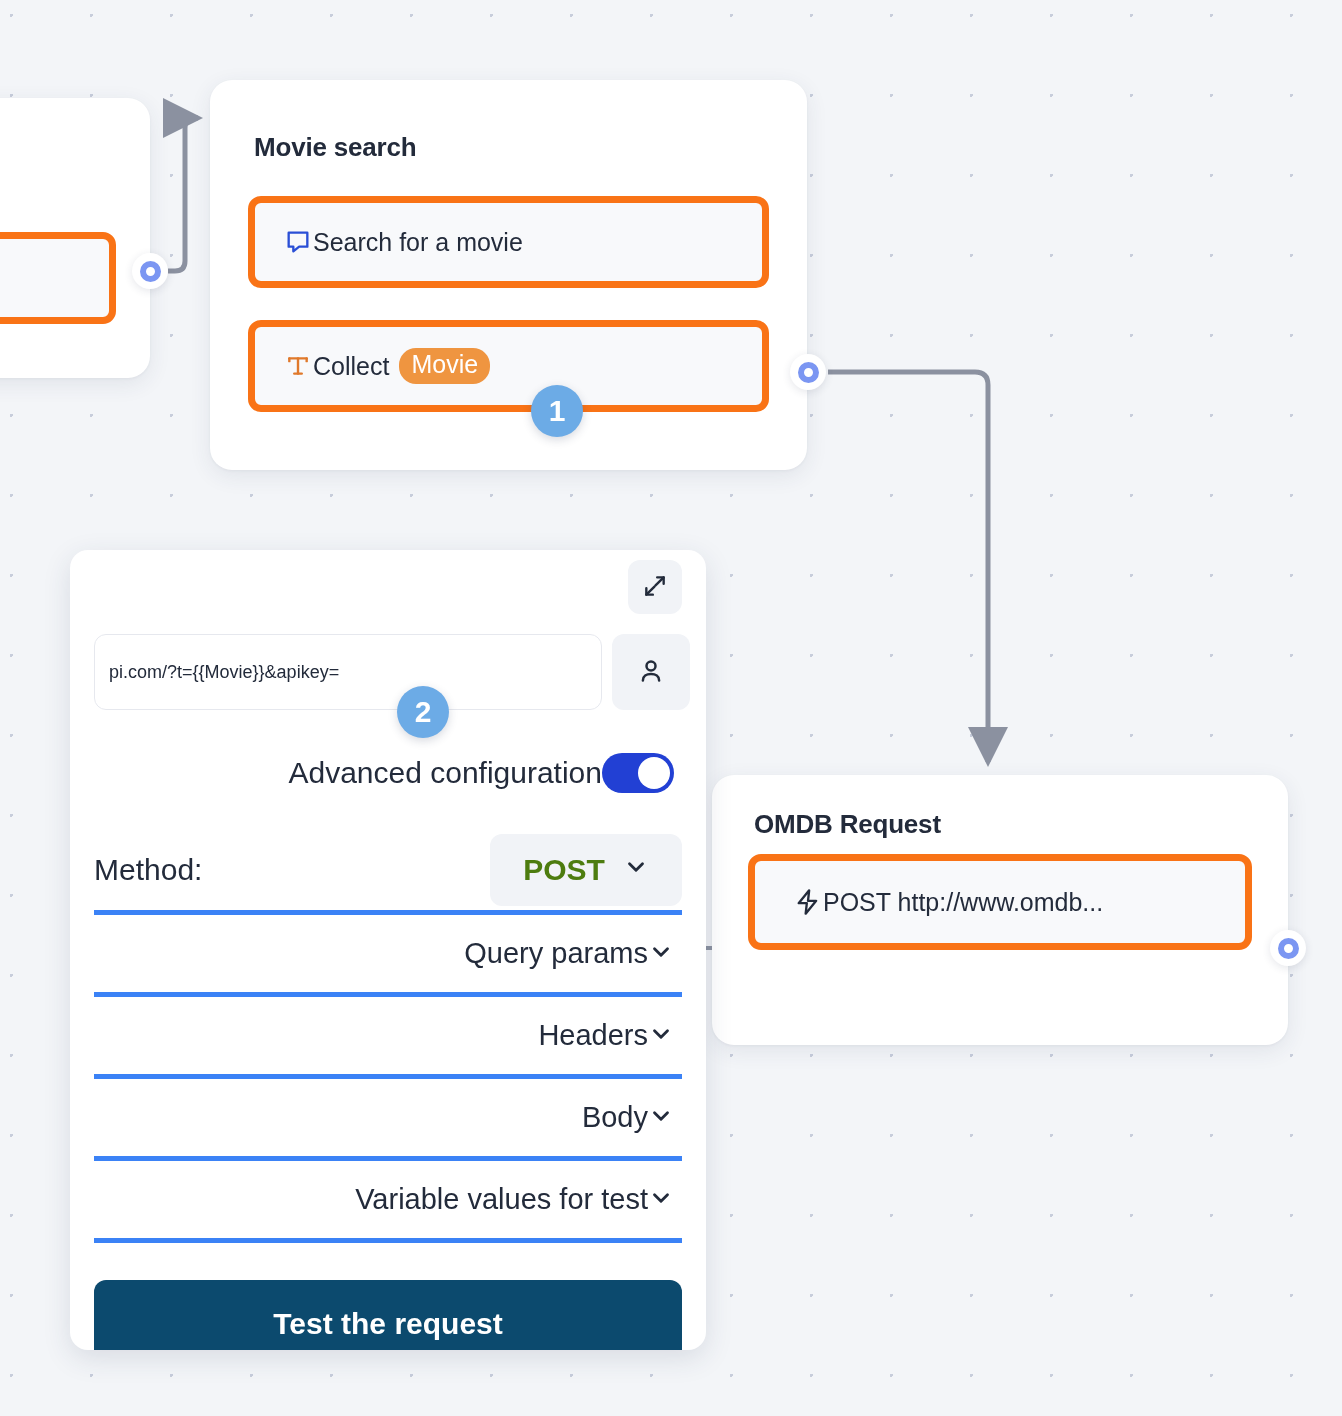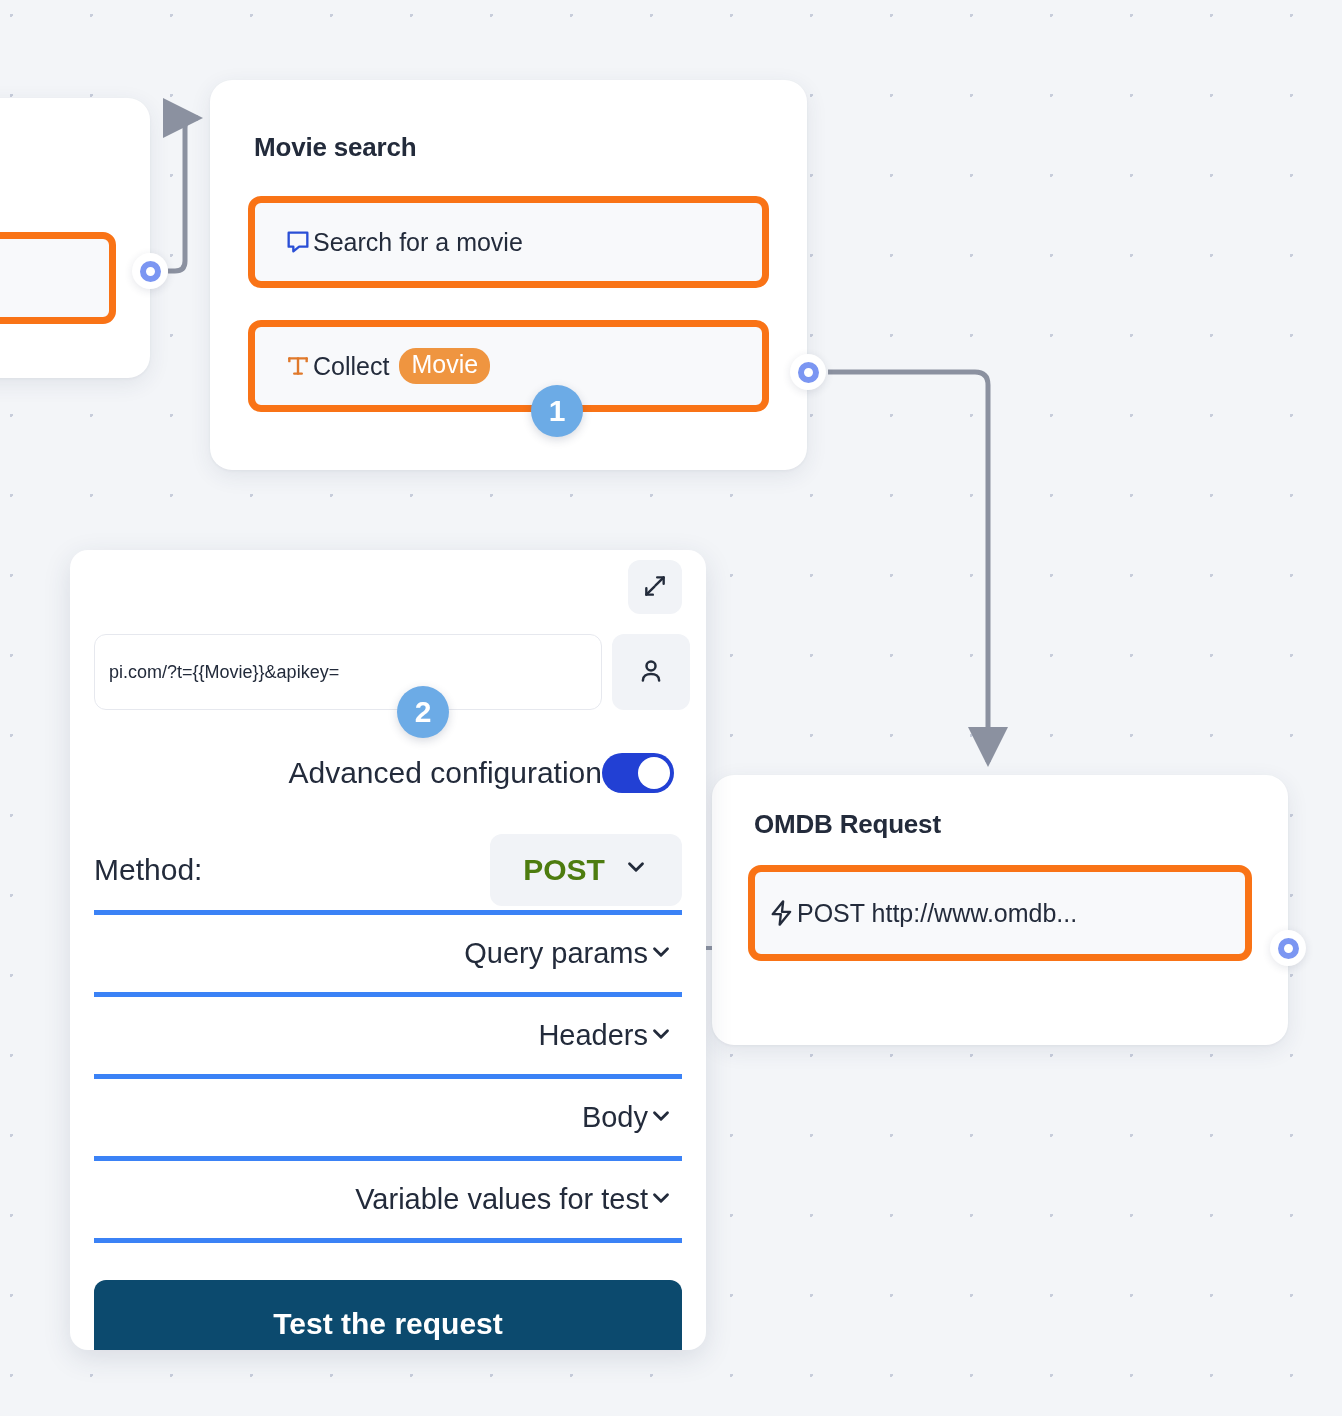--- a/index.html
+++ b/index.html
@@ -110,22 +110,22 @@
   #node-omdb {
     left: 712px;
     top: 775px;
     width: 576px;
     height: 270px;
     padding: 30px 36px;
   }
   #node-omdb .node-title { margin: 4px 0 0 6px; }
   #node-omdb .node-row {
     height: 96px;
-    padding-left: 12px;
-    margin-top: 25px;
+    padding-left: 38px;
+    margin-top: 14px;
   }
 
   
   .port {
     position: absolute;
     width: 36px;
     height: 36px;
     border-radius: 50%;
     background: #ffffff;
     box-shadow: 0 2px 8px rgba(40,52,84,0.12);

